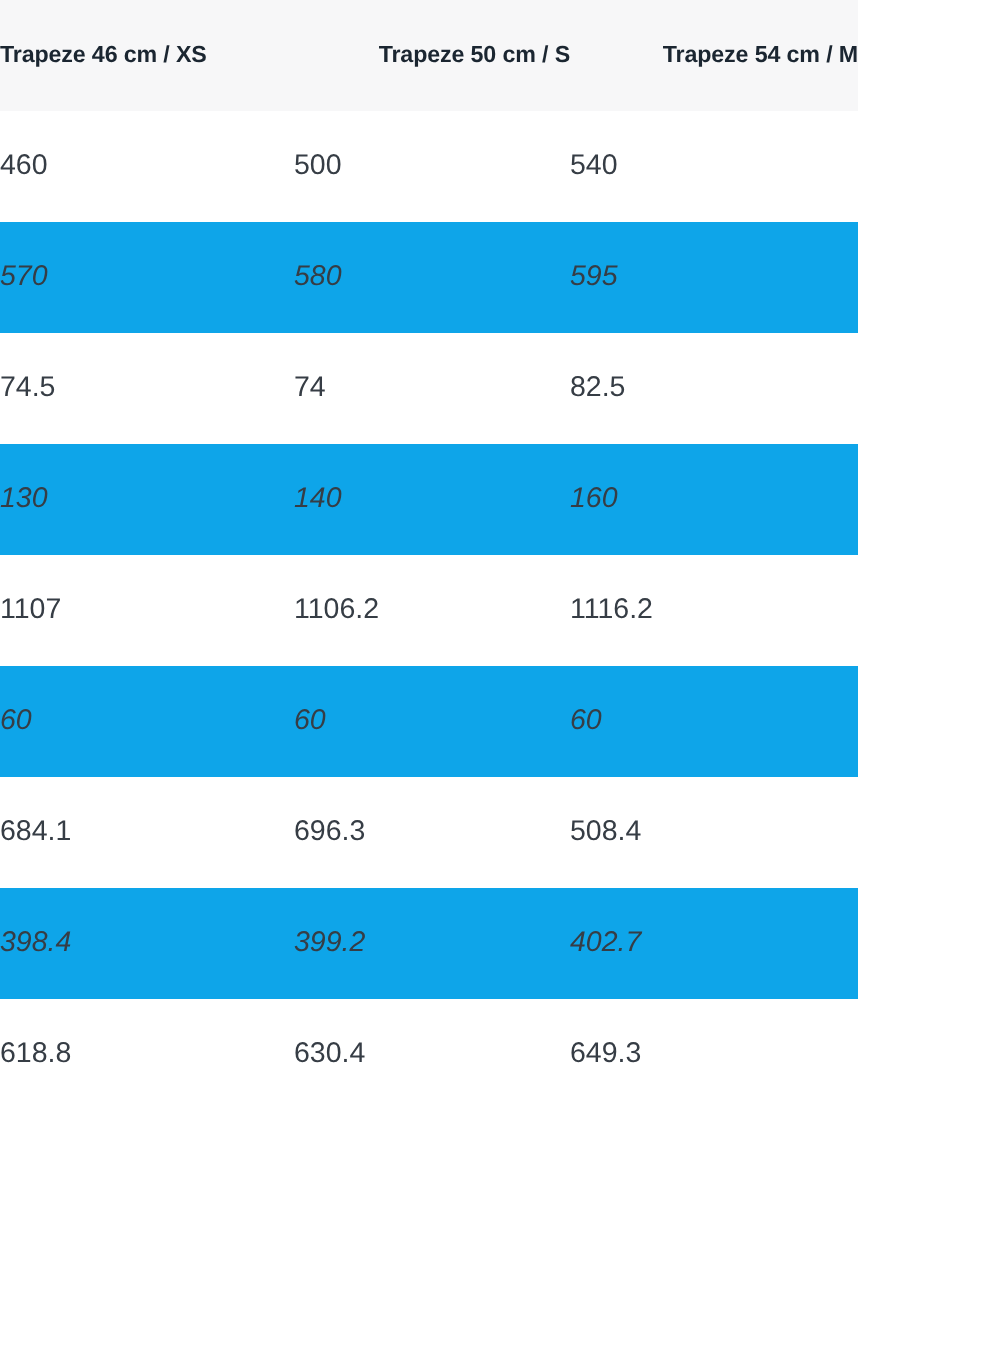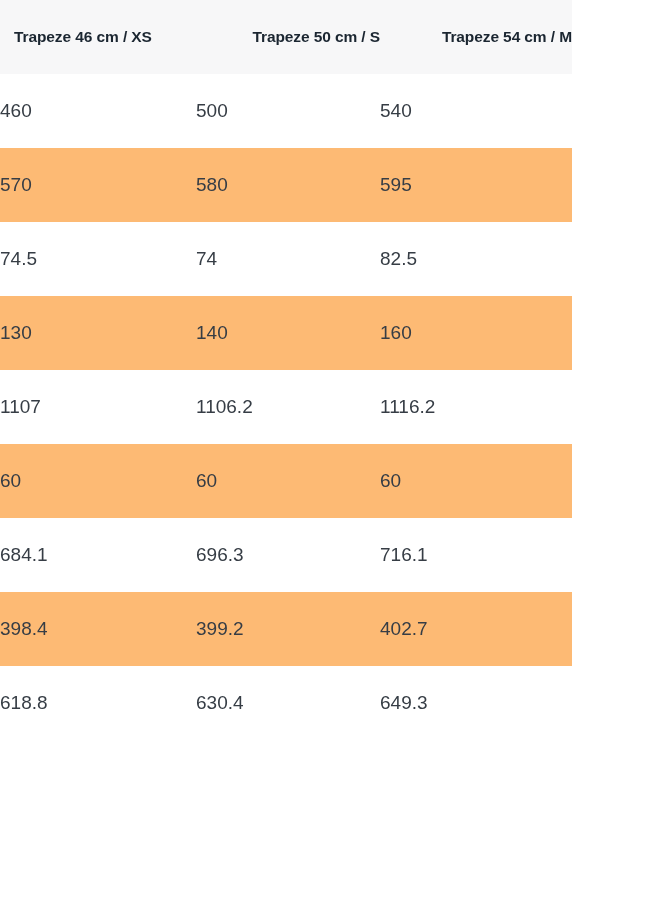--- a/index.html
+++ b/index.html
@@ -31,21 +31,22 @@
     background: #f7f7f8;
   }
 
   #spec-table tr.data-row {
     height: 74px;
   }
   #spec-table tr.data-row.odd .stripe-cell {
     background: #ffffff;
   }
   #spec-table tr.data-row.even .stripe-cell {
-    background: #fdba74;
+    background: #0ea5e9;
+    font-style: italic;
   }
 
   .stripe-cell {
     padding: 0;
     vertical-align: middle;
   }
   .pad-cell {
     padding: 0;
     background: #ffffff;
   }
@@ -62,21 +63,21 @@
   .col-3 { width: 192px; }
 
   .head-cell {
     font-size: 15.5px;
     font-weight: bold;
     color: #1b2631;
     letter-spacing: -0.1px;
     text-align: right;
     white-space: nowrap;
   }
-  .head-cell.col-1 { text-align: left; padding-left: 14px; box-sizing: border-box; }
+  .head-cell.col-1 { text-align: left; box-sizing: border-box; }
 
   .data-cell {
     font-size: 19px;
     font-weight: normal;
     color: #363d45;
     text-align: left;
     white-space: nowrap;
   }
 </style>
 </head>
@@ -156,21 +157,21 @@
             <div class="data-cell col-3">60</div>
           </div>
         </td>
         <td class="pad-cell"></td>
       </tr>
       <tr class="data-row odd">
         <td class="stripe-cell">
           <div class="inner-grid">
             <div class="data-cell col-1">684.1</div>
             <div class="data-cell col-2">696.3</div>
-            <div class="data-cell col-3">716.1</div>
+            <div class="data-cell col-3">508.4</div>
           </div>
         </td>
         <td class="pad-cell"></td>
       </tr>
       <tr class="data-row even">
         <td class="stripe-cell">
           <div class="inner-grid">
             <div class="data-cell col-1">398.4</div>
             <div class="data-cell col-2">399.2</div>
             <div class="data-cell col-3">402.7</div>

